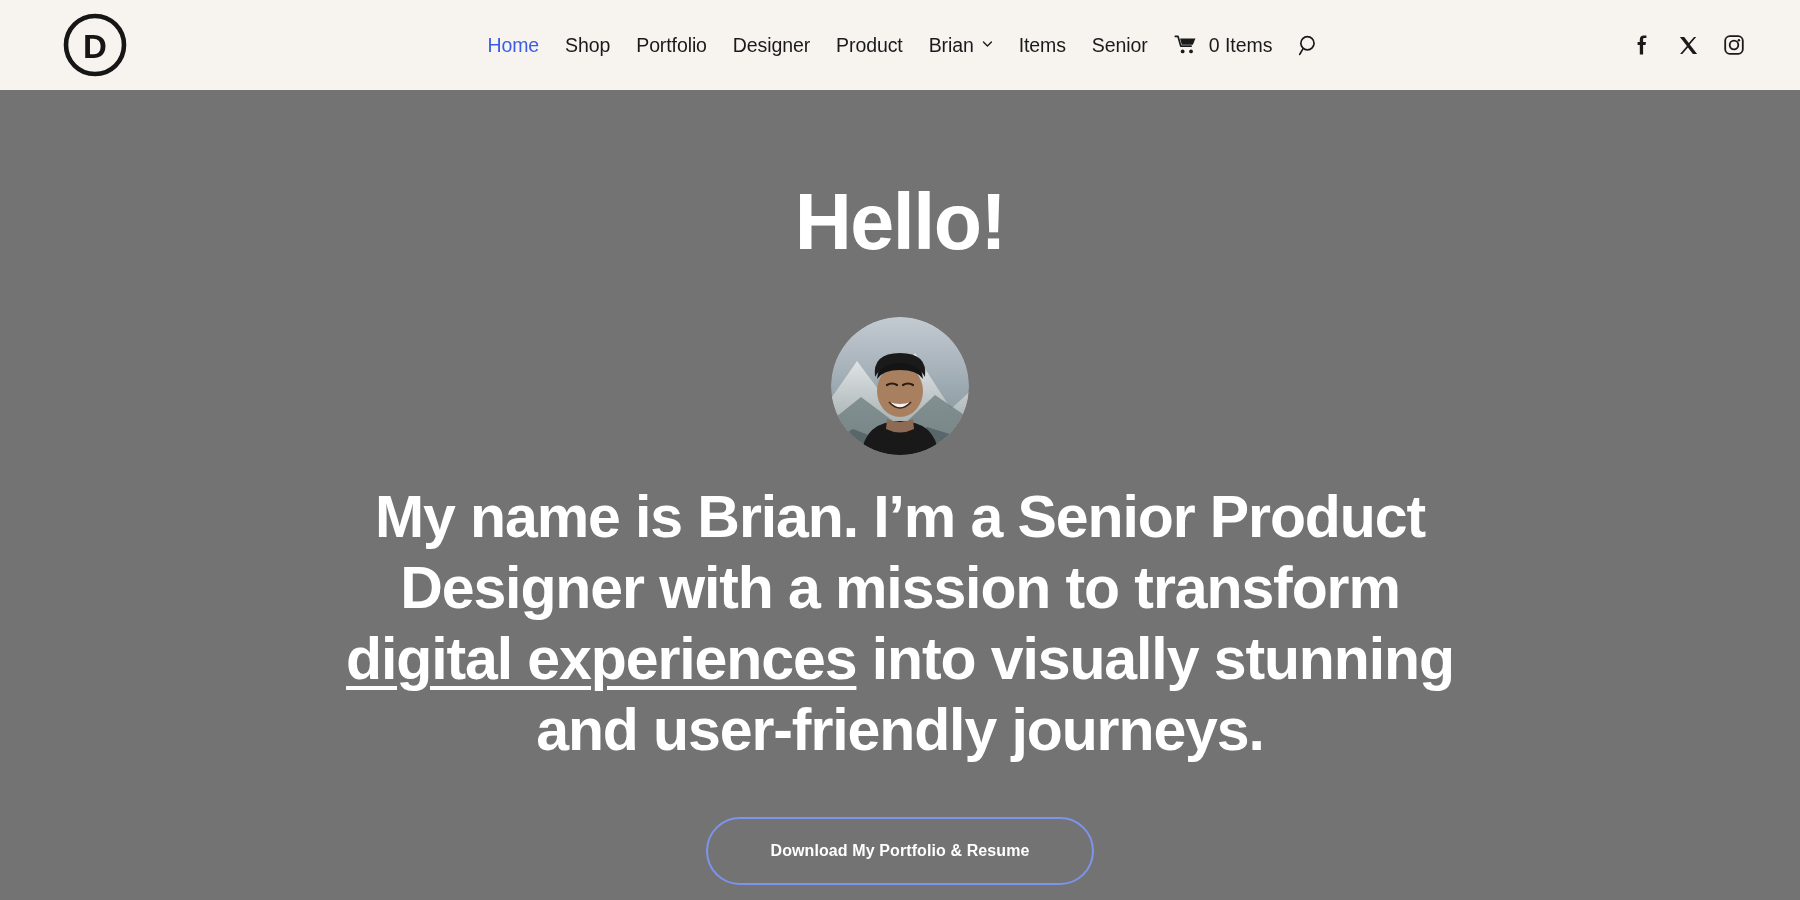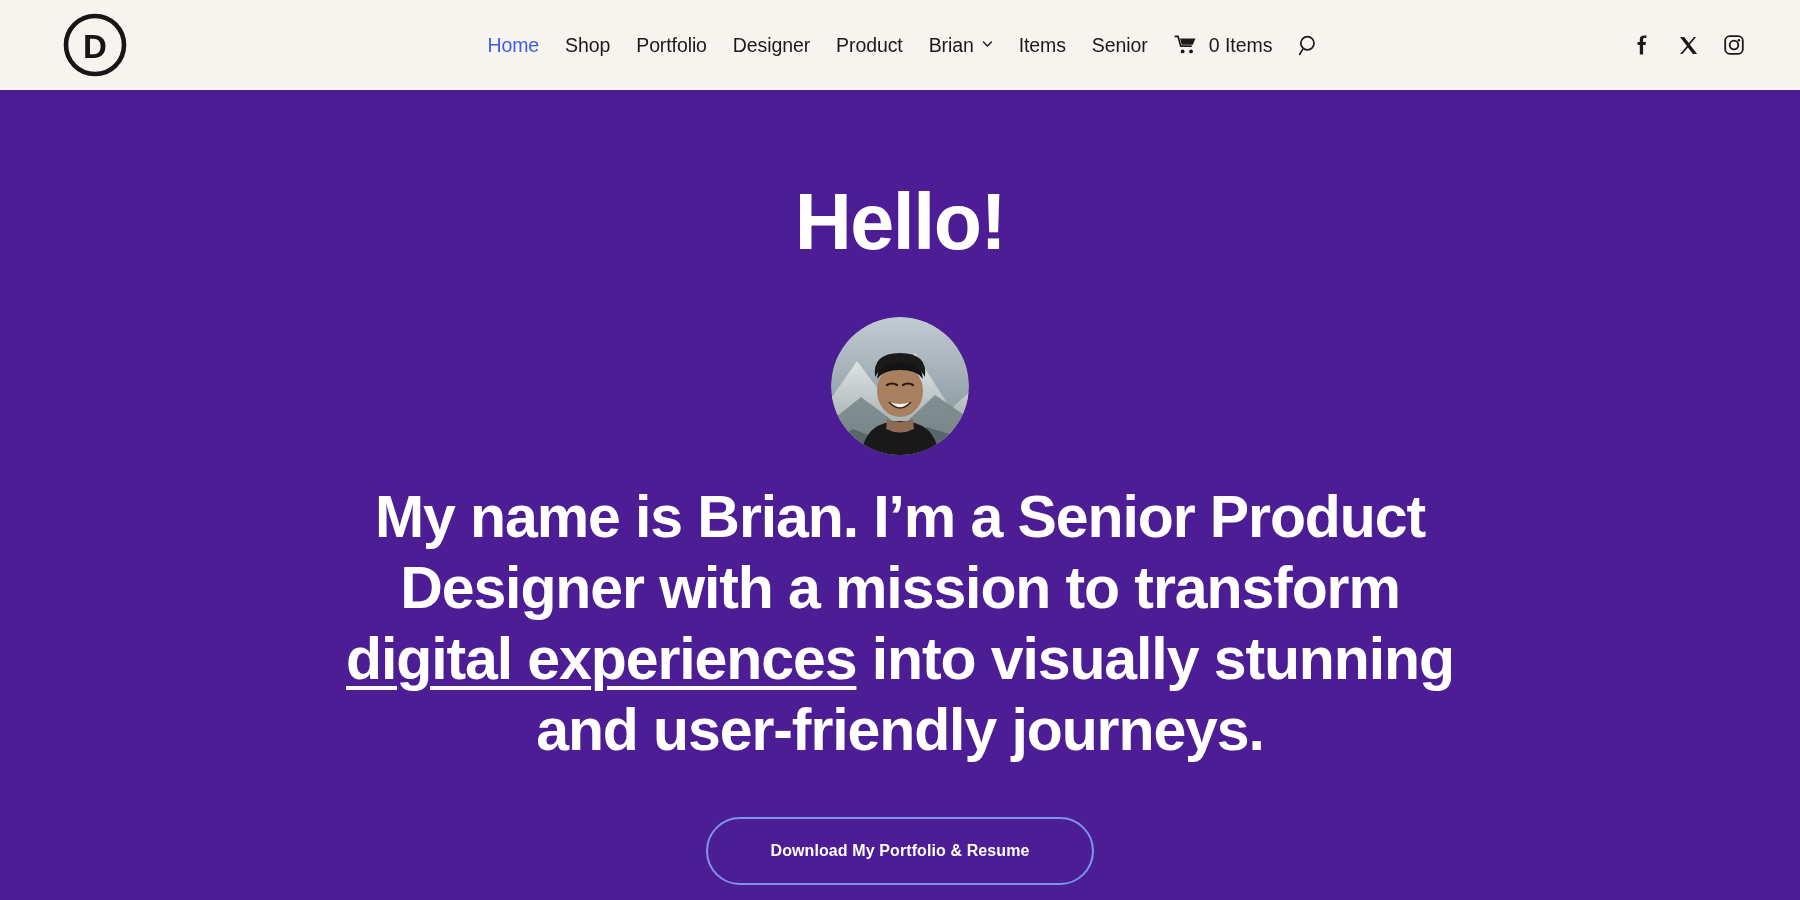--- a/index.html
+++ b/index.html
@@ -113,21 +113,21 @@
     justify-content: center;
     cursor: pointer;
     text-decoration: none;
   }
   .social-link svg { display: block; }
 
   
   .hero {
     width: 1800px;
     height: 810px;
-    background: #4c1d95;
+    background: #737373;
     display: flex;
     flex-direction: column;
     align-items: center;
     padding-top: 92px;
   }
 
   .hero-greeting {
     font-size: 79px;
     font-weight: bold;
     color: #FFFFFF;

